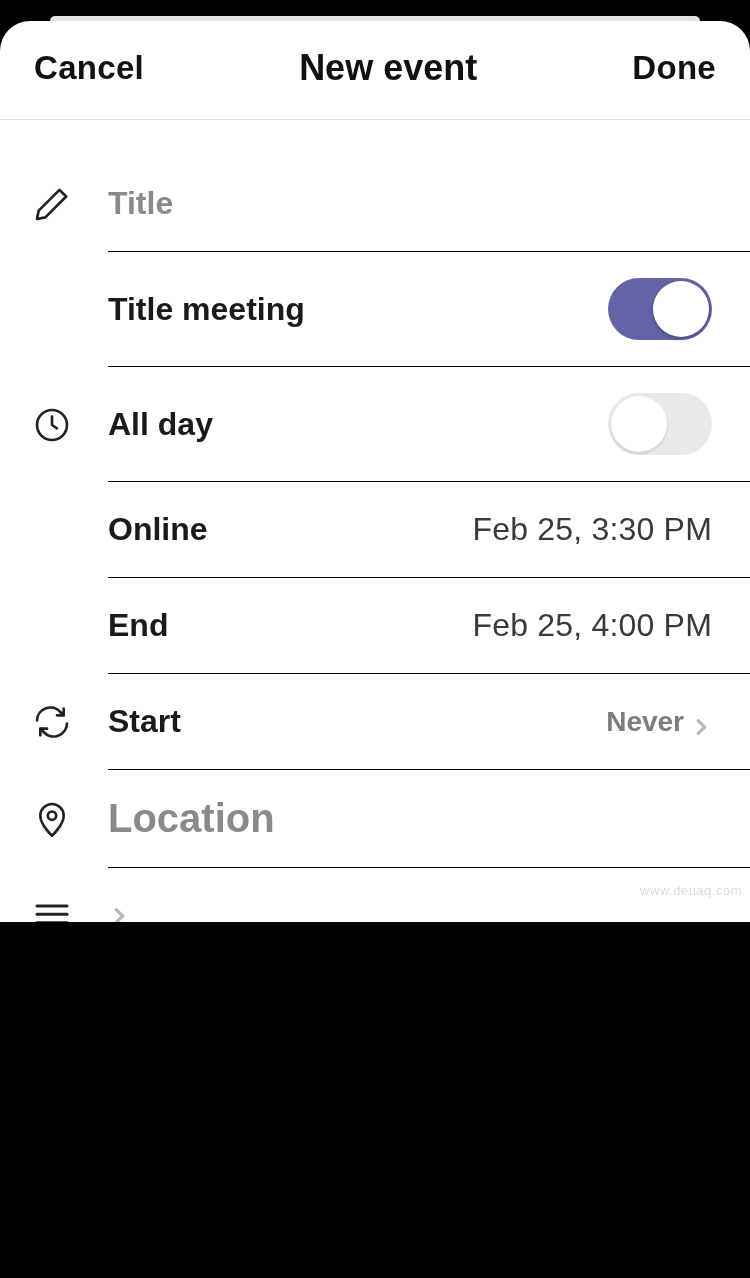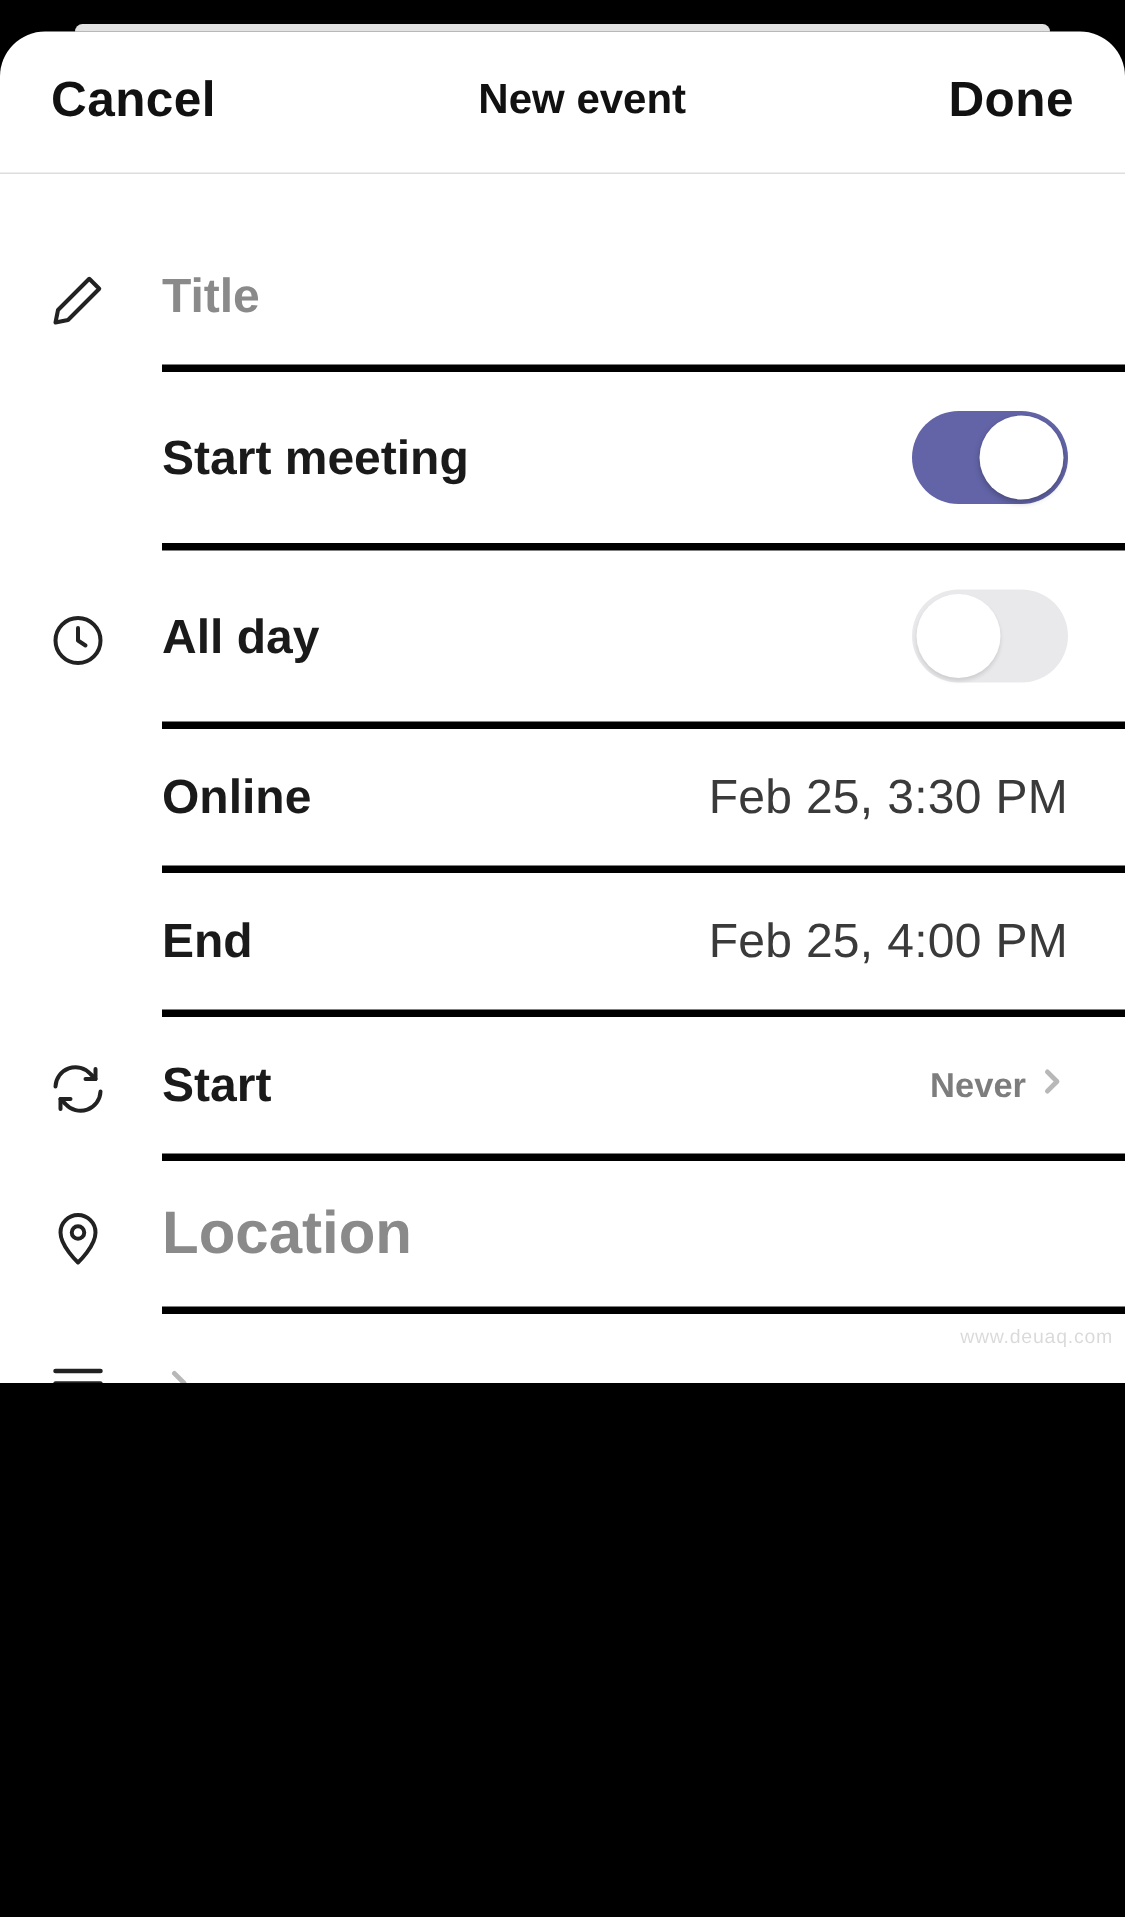--- a/index.html
+++ b/index.html
@@ -42,21 +42,21 @@
     padding: 26px 34px 30px 34px;
     border-bottom: 1px solid #ddd;
   }
   .nav-cancel, .nav-done {
     font-size: 33px;
     font-weight: 700;
     color: #111;
     letter-spacing: .3px;
   }
   .nav-title {
-    font-size: 28px;
+    font-size: 36px;
     font-weight: 700;
     color: #111;
   }
   .form {
     padding-top: 36px;
   }
   .row {
     display: flex;
     align-items: center;
     padding-left: 32px;
@@ -72,45 +72,45 @@
     width: 40px;
     height: 40px;
     stroke: #222;
   }
   .content-col {
     flex: 1;
     display: flex;
     align-items: center;
     justify-content: space-between;
     padding: 26px 38px 26px 0;
-    border-bottom: 5px solid #000000;
+    border-bottom: 1px solid #000000;
     min-height: 96px;
   }
   .label {
     font-size: 32px;
     font-weight: 600;
     color: #1a1a1a;
   }
   .placeholder {
     font-size: 40px;
     font-weight: 700;
     color: #8a8a8a;
   }
   .value-secondary {
     font-size: 32px;
     font-weight: 400;
     color: #3a3a3a;
     letter-spacing: .2px;
   }
   .value-muted {
-    font-size: 23px;
+    font-size: 28px;
     font-weight: 600;
     color: #7d7d7d;
     display: flex;
-    align-items: flex-start;
+    align-items: flex-end;
     gap: 6px;
   }
   .chevron {
     width: 22px;
     height: 22px;
     stroke: #b8b8b8;
     stroke-width: 3.5;
     fill: none;
     stroke-linecap: round;
     stroke-linejoin: round;
@@ -180,21 +180,21 @@
           </svg>
         </div>
         <div class="content-col">
           <input class="title-input" type="text" placeholder="Title" style="">
         </div>
       </div>
 
       <div class="row">
         <div class="icon-col"></div>
         <div class="content-col">
-          <div class="label">Start meeting</div>
+          <div class="label">Title meeting</div>
           <div class="toggle toggle-on">
             <div class="toggle-knob"></div>
           </div>
         </div>
       </div>
 
       <div class="row">
         <div class="icon-col">
           <svg viewBox="0 0 24 24" fill="none" stroke-width="1.6" stroke-linecap="round" stroke-linejoin="round">
             <circle cx="12" cy="12" r="9"></circle>

